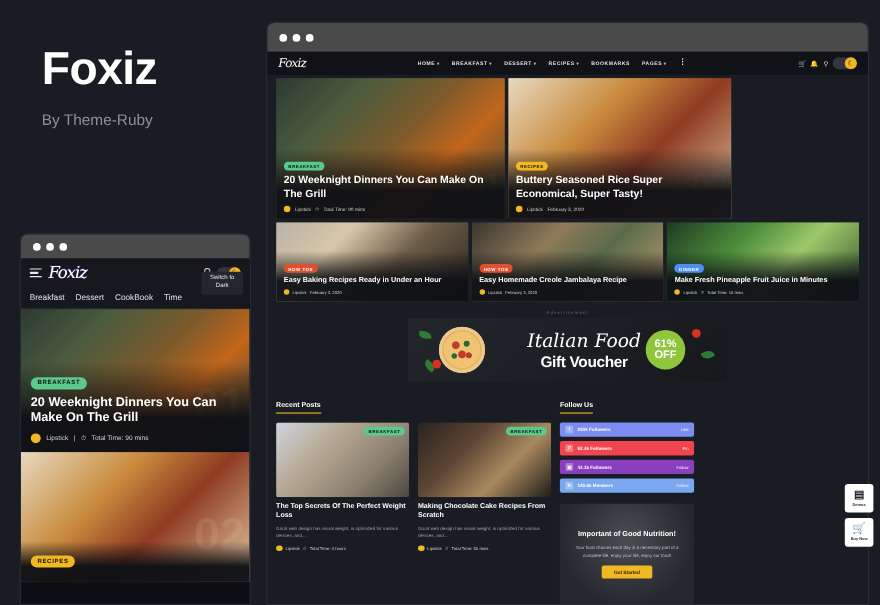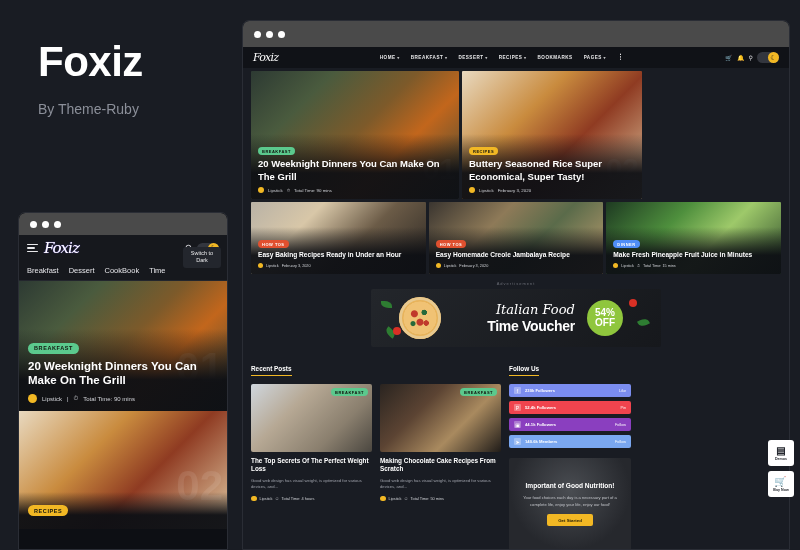--- a/index.html
+++ b/index.html
@@ -112,21 +112,21 @@
   .d-logo { font-family: "DejaVu Serif", serif; font-style: italic; font-size: 11px; color: #fff; letter-spacing: -.8px; }
   .d-nav { display: flex; gap: 11px; font-size: 4.6px; font-weight: bold; letter-spacing: .5px; color: #e8e8ea; }
   .d-nav span::after { content: " \25BE"; font-size: 4px; opacity: .8; }
   .d-nav .nodrop::after { content: ""; }
   .kebab { color: #e8e8ea; font-size: 7px; letter-spacing: 0; line-height: .7; }
   .d-head-right { display: flex; align-items: center; gap: 4px; font-size: 6px; color: #dcdce0; }
 
   
   .hero { display: flex; gap: 3px; padding: 3px 8px 0; }
   .hero-l { width: 208px; }
-  .hero-r { width: 180px; }
+  .hero-r { width: 203px; }
   .h-card { position: relative; overflow: hidden; border-radius: 1px; }
   .h-big { height: 128px; }
   .h-body {
     position: absolute; left: 0; right: 0; bottom: 0; padding: 5px 7px 6px;
     background: linear-gradient(to top, rgba(13,15,20,.95) 40%, rgba(13,15,20,0));
   }
   .h-title { font-size: 9.5px; font-weight: bold; color: #fff; line-height: 1.3; }
   .h-meta { display: flex; align-items: center; gap: 4px; margin-top: 4px; font-size: 4.4px; color: #cfd1d6; }
   .h-meta .av { width: 6px; height: 6px; }
   .badge-sm { font-size: 4px; padding: 1.5px 4px; border-radius: 6px; margin-bottom: 3px; letter-spacing: .5px; }
@@ -158,21 +158,21 @@
     content: ""; position: absolute; inset: 7px;
     border-radius: 50%;
     background:
       radial-gradient(circle at 30% 35%, #c0392b 0 3px, transparent 4px),
       radial-gradient(circle at 65% 30%, #27693a 0 2.5px, transparent 3px),
       radial-gradient(circle at 50% 65%, #c0392b 0 3px, transparent 4px),
       radial-gradient(circle at 25% 70%, #27693a 0 2px, transparent 3px),
       radial-gradient(circle at 72% 68%, #c0392b 0 2.5px, transparent 3px);
   }
   .banner-text { text-align: center; color: #fff; margin-left: 30px; }
-  .banner-script { font-family: "DejaVu Serif", serif; font-style: italic; font-size: 13px; text-align: right; }
+  .banner-script { font-family: "DejaVu Serif", serif; font-style: italic; font-size: 17px; }
   .banner-main { font-size: 14px; font-weight: bold; letter-spacing: -.3px; margin-top: 1px; }
   .off-badge {
     position: absolute; right: 38px; top: 11px; width: 36px; height: 36px;
     border-radius: 50%; background: #8fc63d; color: #fff; font-weight: bold;
     font-size: 10px; line-height: 1.05; display: flex; flex-direction: column;
     align-items: center; justify-content: center;
   }
   .leaf { position: absolute; width: 11px; height: 7px; background: #2e7d32; border-radius: 0 70% 0 70%; }
   .tomato { position: absolute; width: 8px; height: 8px; border-radius: 50%; background: #d93025; }
 
@@ -404,24 +404,24 @@
   </div>
 
   <div class="adv-label">Advertisement</div>
   <div class="banner">
     <span class="leaf" style="left:10px;top:12px;"></span>
     <span class="leaf" style="left:14px;top:40px;transform:rotate(40deg);"></span>
     <span class="tomato" style="left:22px;top:38px;"></span>
     <span class="pizza"></span>
     <div class="banner-text">
       <div class="banner-script">Italian Food</div>
-      <div class="banner-main">Time Voucher</div>
+      <div class="banner-main">Gift Voucher</div>
     </div>
     <div class="off-badge">
-      <span>54%</span>
+      <span>61%</span>
       <span>OFF</span>
     </div>
     <span class="tomato" style="right:24px;top:10px;"></span>
     <span class="leaf" style="right:12px;top:30px;transform:rotate(-25deg);"></span>
   </div>
 
   <div class="lower">
     <div class="col-main">
       <span class="sect-head">Recent Posts</span>
       <div class="posts">

